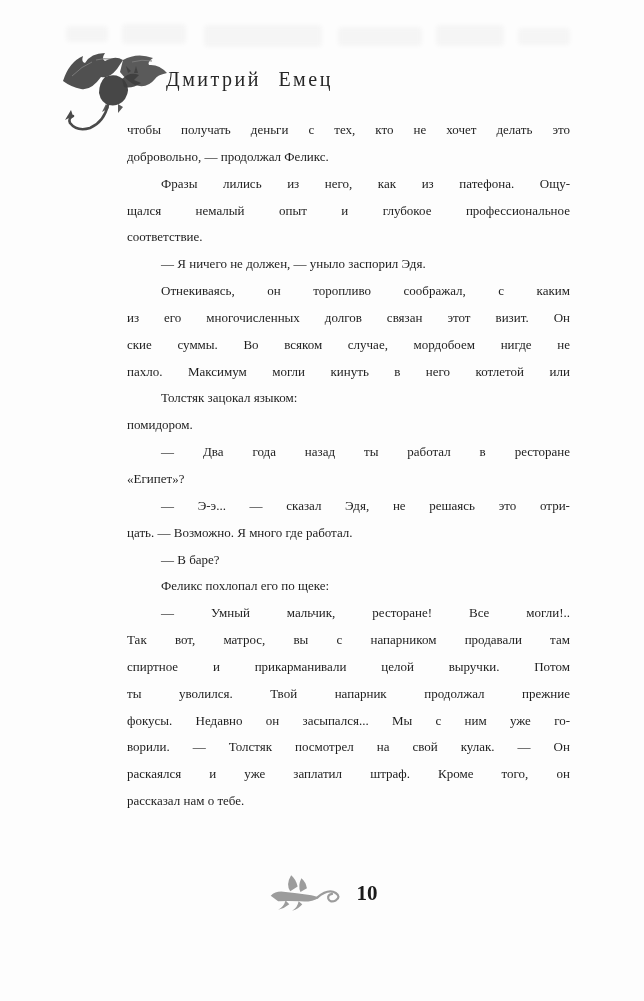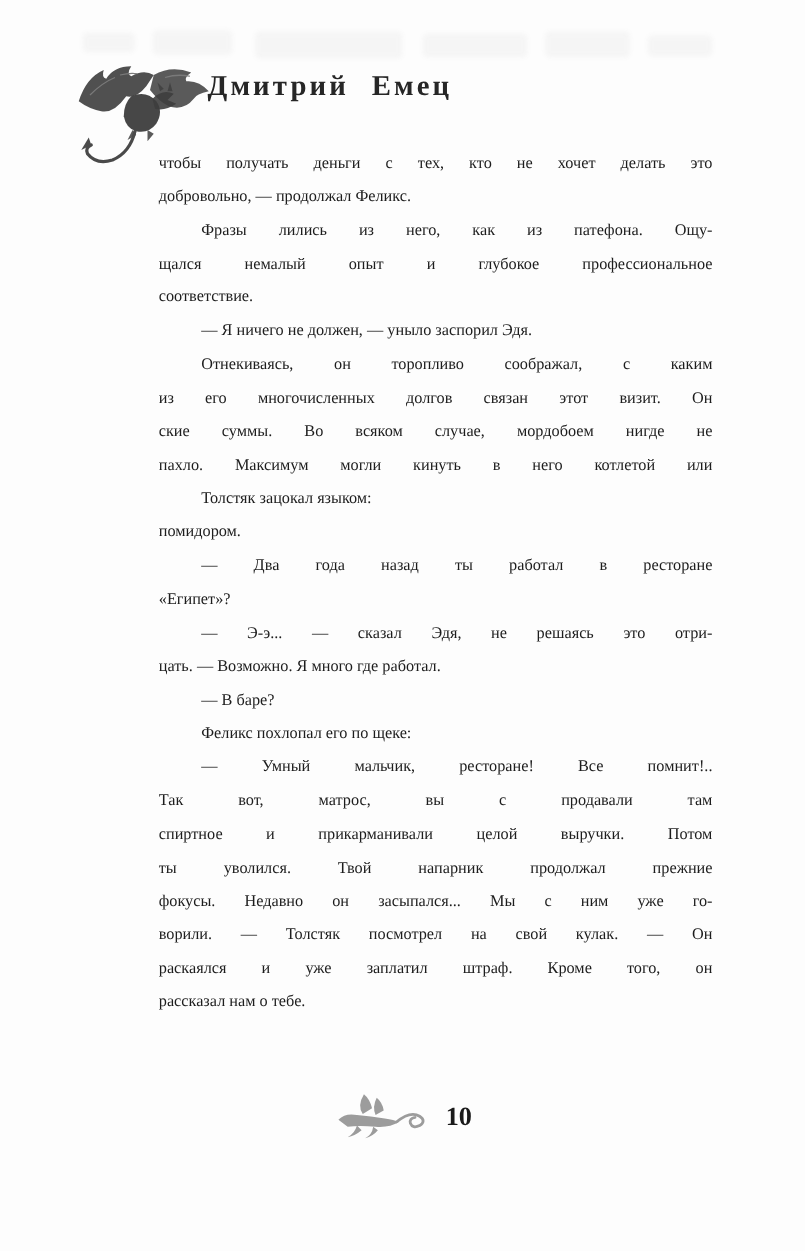--- a/index.html
+++ b/index.html
@@ -15,22 +15,22 @@
     position:absolute;
     background:#707070;
     opacity:0.05;
     filter:blur(2px);
     border-radius:4px;
   }
   .header-dragon{
     position:absolute;left:60px;top:50px;width:110px;height:92px;
   }
   .author{
-    position:absolute;left:166px;top:56px;
-    font-size:23px;font-weight:bold;color:#262626;
+    position:absolute;left:166px;top:68px;
+    font-size:20px;font-weight:normal;color:#262626;
     letter-spacing:2.5px;word-spacing:10px;
     white-space:nowrap;
   }
   .text-block{
     position:absolute;left:127px;top:117px;width:443px;
     font-size:13px;color:#1d1d1d;
   }
   .line{
     height:26.85px;line-height:26.85px;
     white-space:nowrap;
@@ -184,28 +184,29 @@
       </div>
       <div class="line">цать. — Возможно. Я много где работал.</div>
       <div class="line ind">— В баре?</div>
       <div class="line ind">Феликс похлопал его по щеке:</div>
       <div class="line just ind">
         <span>—</span>
         <span>Умный</span>
         <span>мальчик,</span>
         <span>ресторане!</span>
         <span>Все</span>
-        <span>помнит!..</span>
+        <span>могли!..</span>
       </div>
       <div class="line just">
         <span>Так</span>
         <span>вот,</span>
         <span>матрос,</span>
         <span>вы</span>
         <span>с</span>
+        <span>напарником</span>
         <span>продавали</span>
         <span>там</span>
       </div>
       <div class="line just">
         <span>спиртное</span>
         <span>и</span>
         <span>прикарманивали</span>
         <span>целой</span>
         <span>выручки.</span>
         <span>Потом</span>

